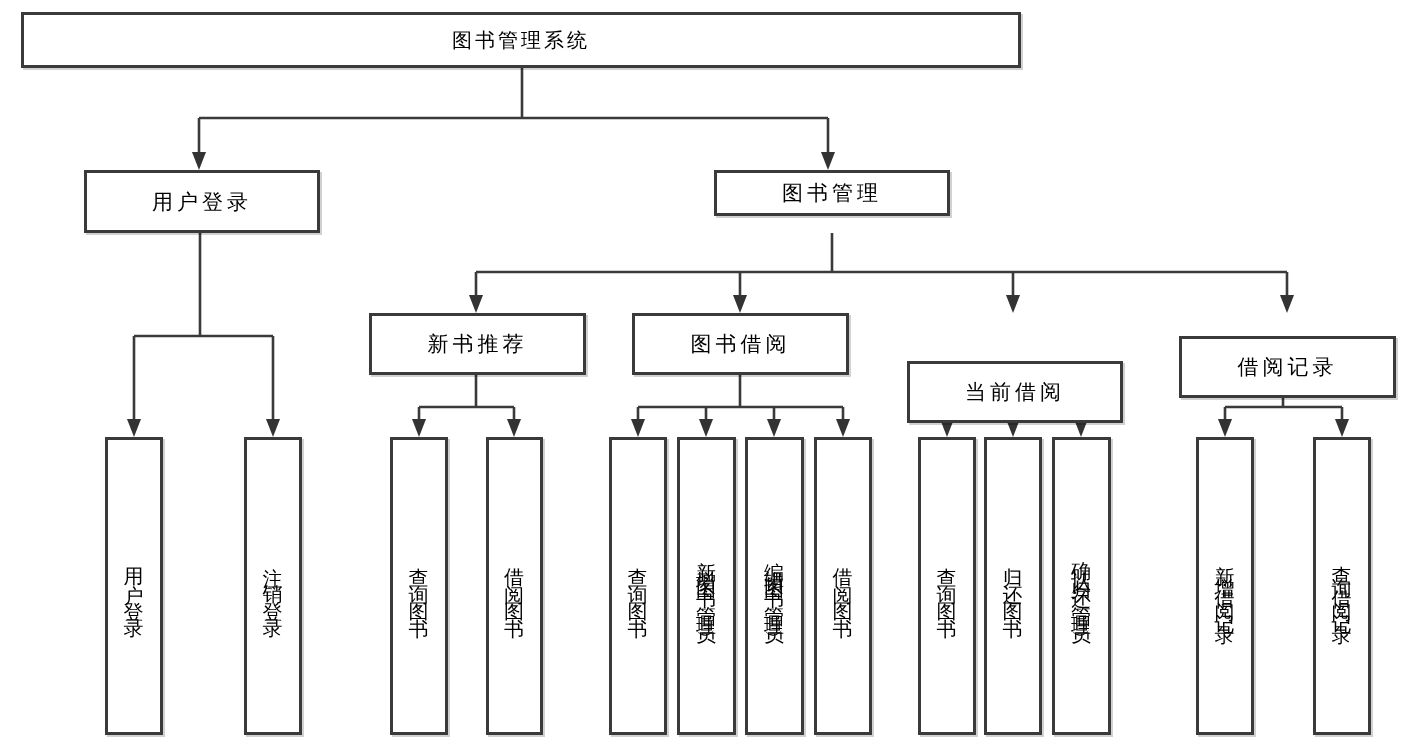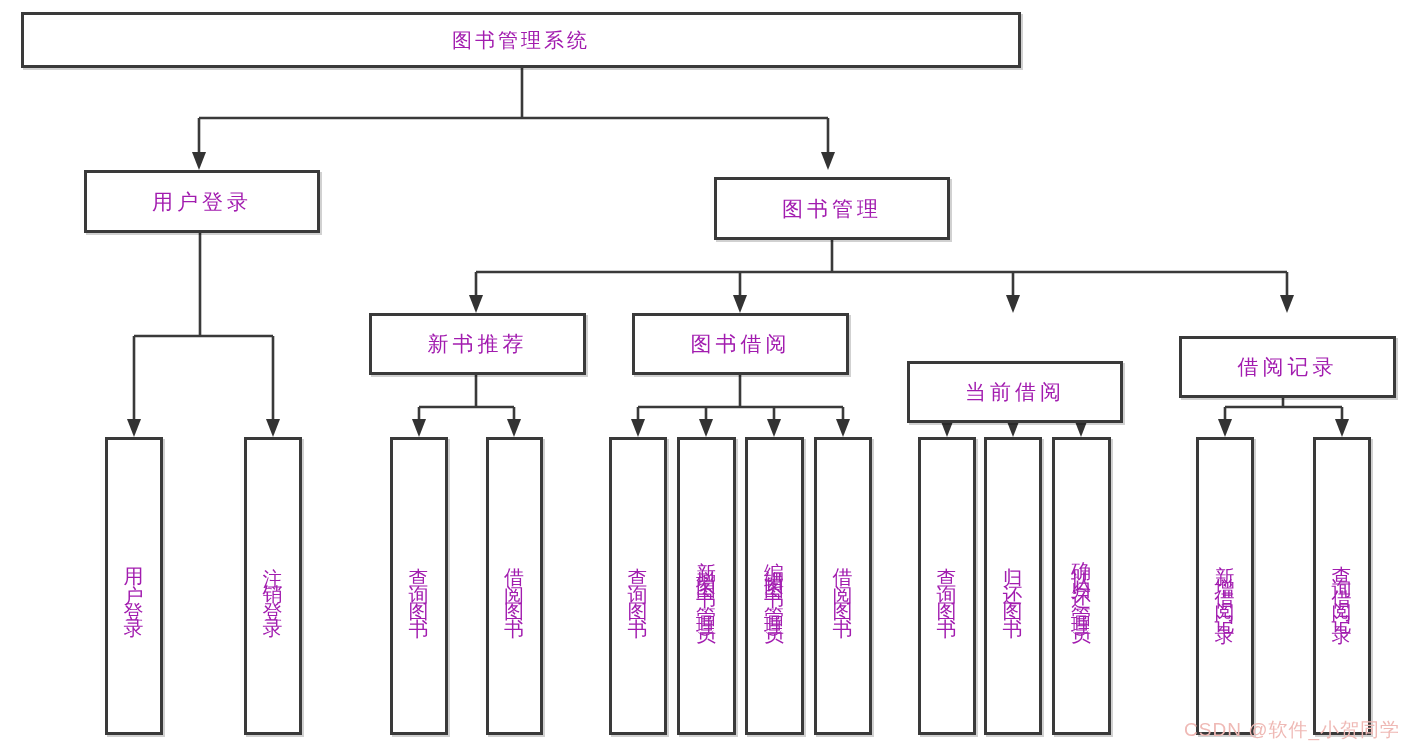--- a/index.html
+++ b/index.html
@@ -24,21 +24,21 @@
   }
   .box {
     position: absolute;
     box-sizing: border-box;
     border: 3px solid #3a3a3a;
     background: #ffffff;
     box-shadow: 2px 2px 0 rgba(0,0,0,0.18);
     display: flex;
     align-items: center;
     justify-content: center;
-    color: #a21caf;
+    color: #000000;
     text-align: center;
   }
   .box.h {
     font-size: 21px;
     letter-spacing: 4px;
   }
   .box.rootbox {
     font-size: 20px;
     letter-spacing: 3px;
   }
@@ -103,21 +103,21 @@
       <polygon points="1006,419 1020,419 1013,437"></polygon>
       <polygon points="1074,419 1088,419 1081,437"></polygon>
       <polygon points="1218,419 1232,419 1225,437"></polygon>
       <polygon points="1335,419 1349,419 1342,437"></polygon>
     </g>
   </svg>
 
   <div class="box rootbox" style="left:21px; top:12px; width:1000px; height:56px;">图书管理系统</div>
 
   <div class="box h" style="left:84px; top:170px; width:236px; height:63px;">用户登录</div>
-  <div class="box h" style="left:714px; top:170px; width:236px; height:63px;margin-top:7px;">图书管理</div>
+  <div class="box h" style="left:714px; top:170px; width:236px; height:46px;">图书管理</div>
 
   <div class="box h" style="left:632px; top:313px; width:217px; height:62px;">图书借阅</div>
   <div class="box h" style="left:369px; top:313px; width:217px; height:62px;">新书推荐</div>
   <div class="box h" style="left:907px; top:313px; width:216px; height:62px;margin-top:48px;">当前借阅</div>
   <div class="box h" style="left:1179px; top:313px; width:217px; height:62px;margin-top:23px;">借阅记录</div>
 
   <div class="box v v4" style="left:105px; top:437px; width:58px; height:298px;">用户登录</div>
   <div class="box v v4" style="left:244px; top:437px; width:58px; height:298px;">注销登录</div>
 
   <div class="box v v4" style="left:390px; top:437px; width:58px; height:298px;">查询图书</div>
@@ -128,15 +128,14 @@
   <div class="box v v9" style="left:745px; top:437px; width:59px; height:298px;">编辑图书（管理员）</div>
   <div class="box v v4" style="left:814px; top:437px; width:58px; height:298px;">借阅图书</div>
 
   <div class="box v v4" style="left:918px; top:437px; width:58px; height:298px;">查询图书</div>
   <div class="box v v4" style="left:984px; top:437px; width:58px; height:298px;">归还图书</div>
   <div class="box v v9" style="left:1052px; top:437px; width:59px; height:298px;">确认归还（管理员）</div>
 
   <div class="box v v6" style="left:1196px; top:437px; width:58px; height:298px;">新增借阅记录</div>
   <div class="box v v6" style="left:1313px; top:437px; width:58px; height:298px;">查询借阅记录</div>
 
-  <div class="watermark">CSDN @软件_小贺同学</div>
 
 </div>
 
 </body></html>

